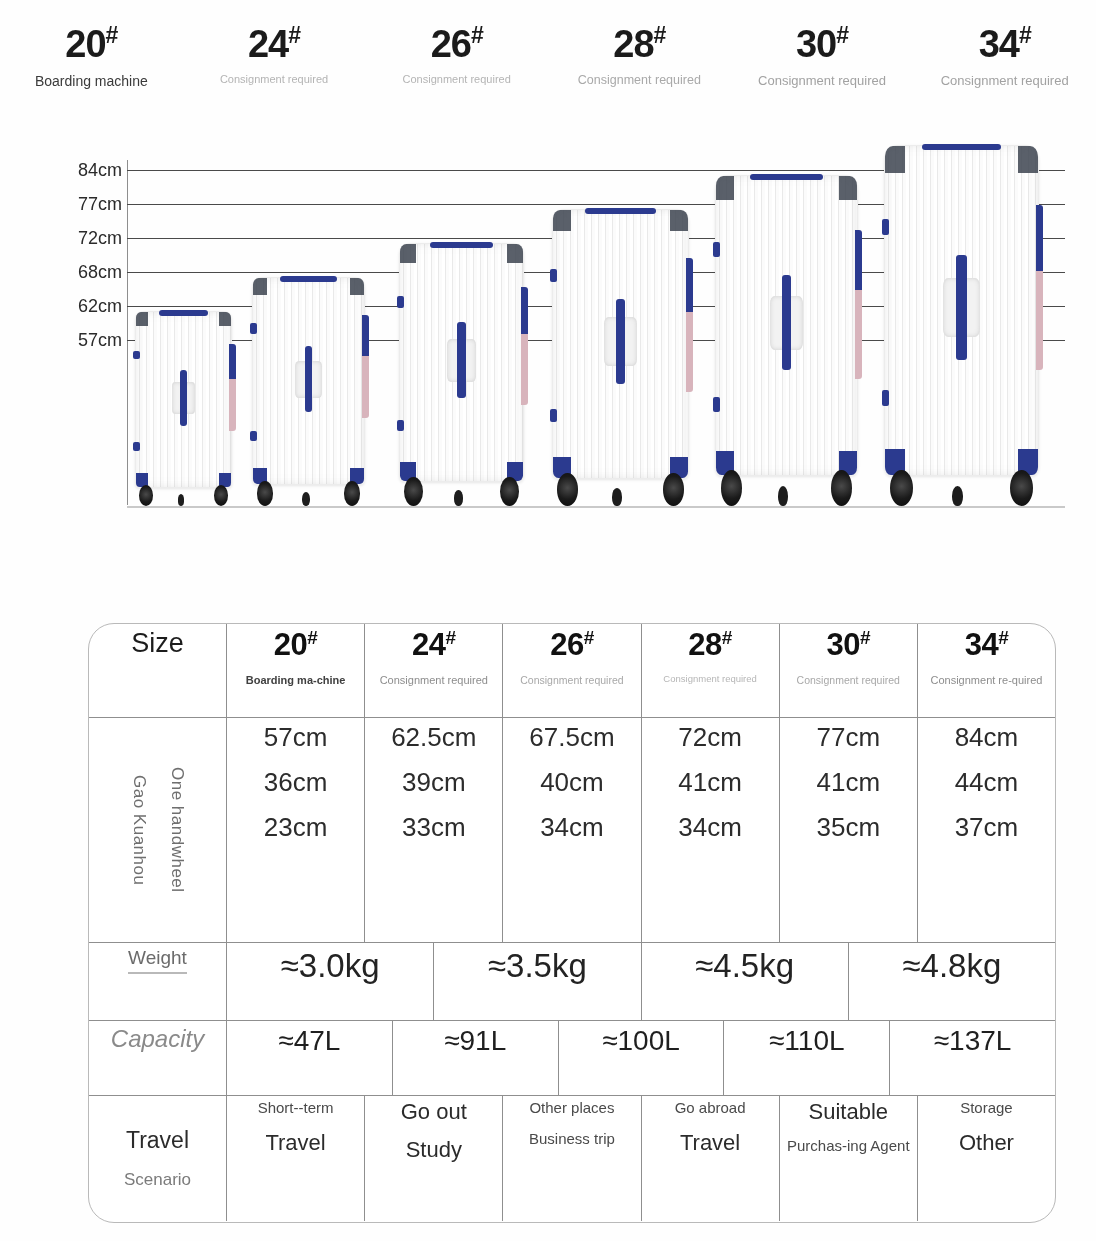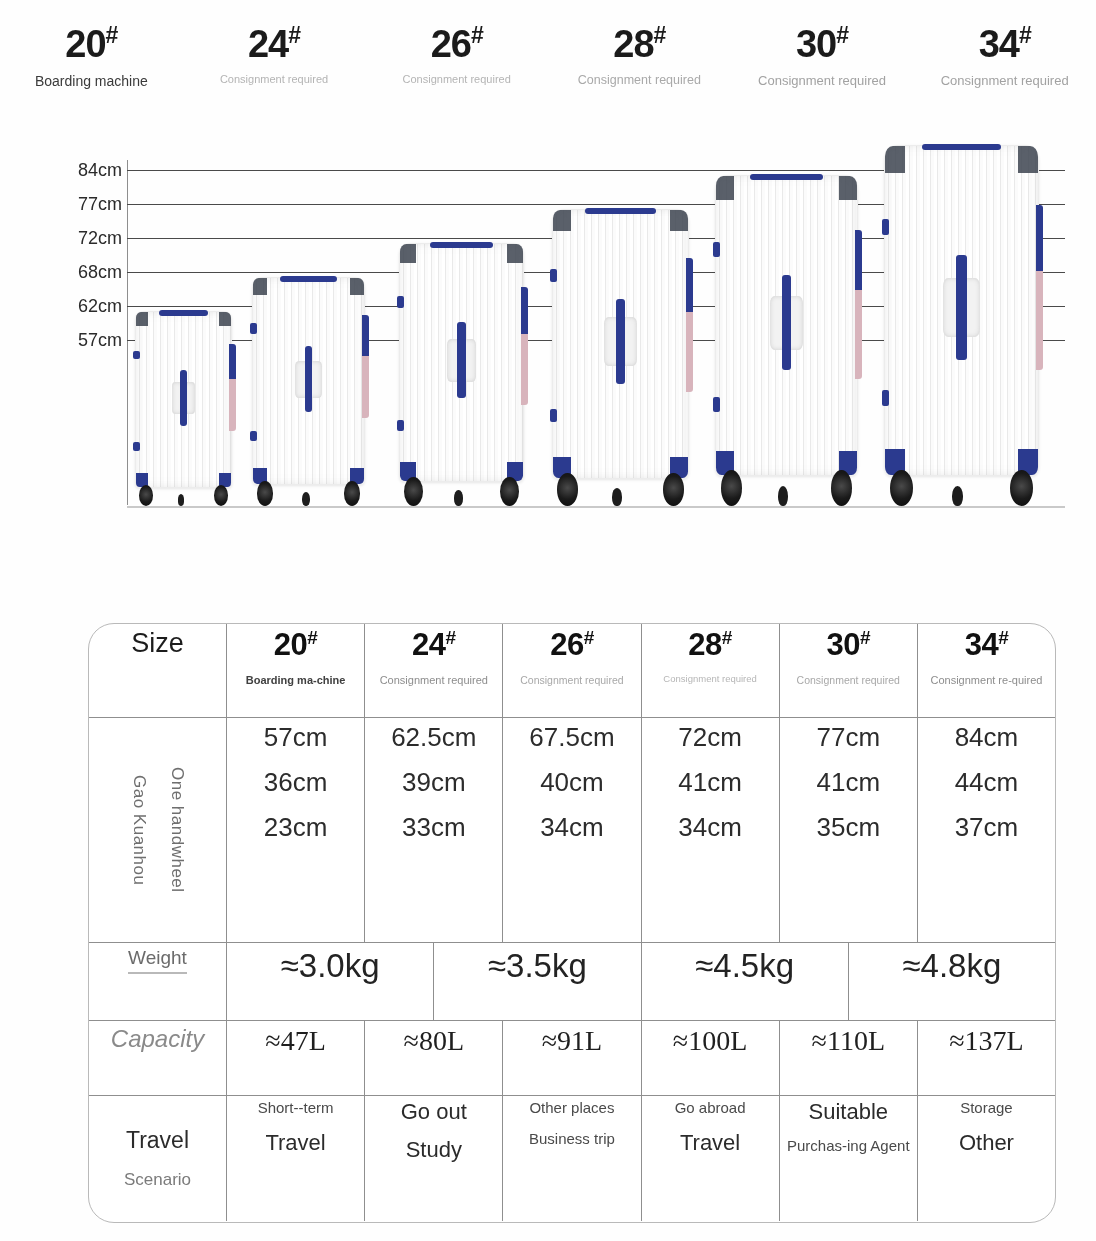--- a/index.html
+++ b/index.html
@@ -249,21 +249,21 @@
     padding-bottom: 3px;
   }
   .w-val { font-size: 33px; color: #232323; }
 
   
   .row-cap { height: 75px; }
   .c-label { font-size: 24px; color: #8a8a8a; font-style: italic; }
   .c-val {
     font-size: 28px;
     color: #1f1f1f;
-    font-family: Liberation Serif, serif;
+    font-family: Liberation Sans, sans-serif;
   }
 
   
   .row-travel { height: 125px; }
   .tr-label { display: flex; flex-direction: column; align-items: center; justify-content: center; gap: 16px; }
   .tr-label-top { font-size: 23px; color: #2b2b2b; }
   .tr-label-bot { font-size: 17px; color: #7b7b7b; }
   .tr-stack { display: flex; flex-direction: column; align-items: center; justify-content: center; gap: 14px; width: 100%; }
   .tr-small { font-size: 15px; color: #4a4a4a; line-height: 1.1; }
   .tr-big { font-size: 22px; color: #2b2b2b; line-height: 1.1; }
@@ -548,23 +548,20 @@
     </div>
 
     <div class="trow row-cap">
       <div class="tcell label">
         <span class="c-label">Capacity</span>
       </div>
       <div class="tcell val">
           <span class="c-val">≈47L</span>
         </div>
       <div class="tcell val">
-          <span class="c-val">≈80L</span>
-        </div>
-      <div class="tcell val">
           <span class="c-val">≈91L</span>
         </div>
       <div class="tcell val">
           <span class="c-val">≈100L</span>
         </div>
       <div class="tcell val">
           <span class="c-val">≈110L</span>
         </div>
       <div class="tcell val">
           <span class="c-val">≈137L</span>

